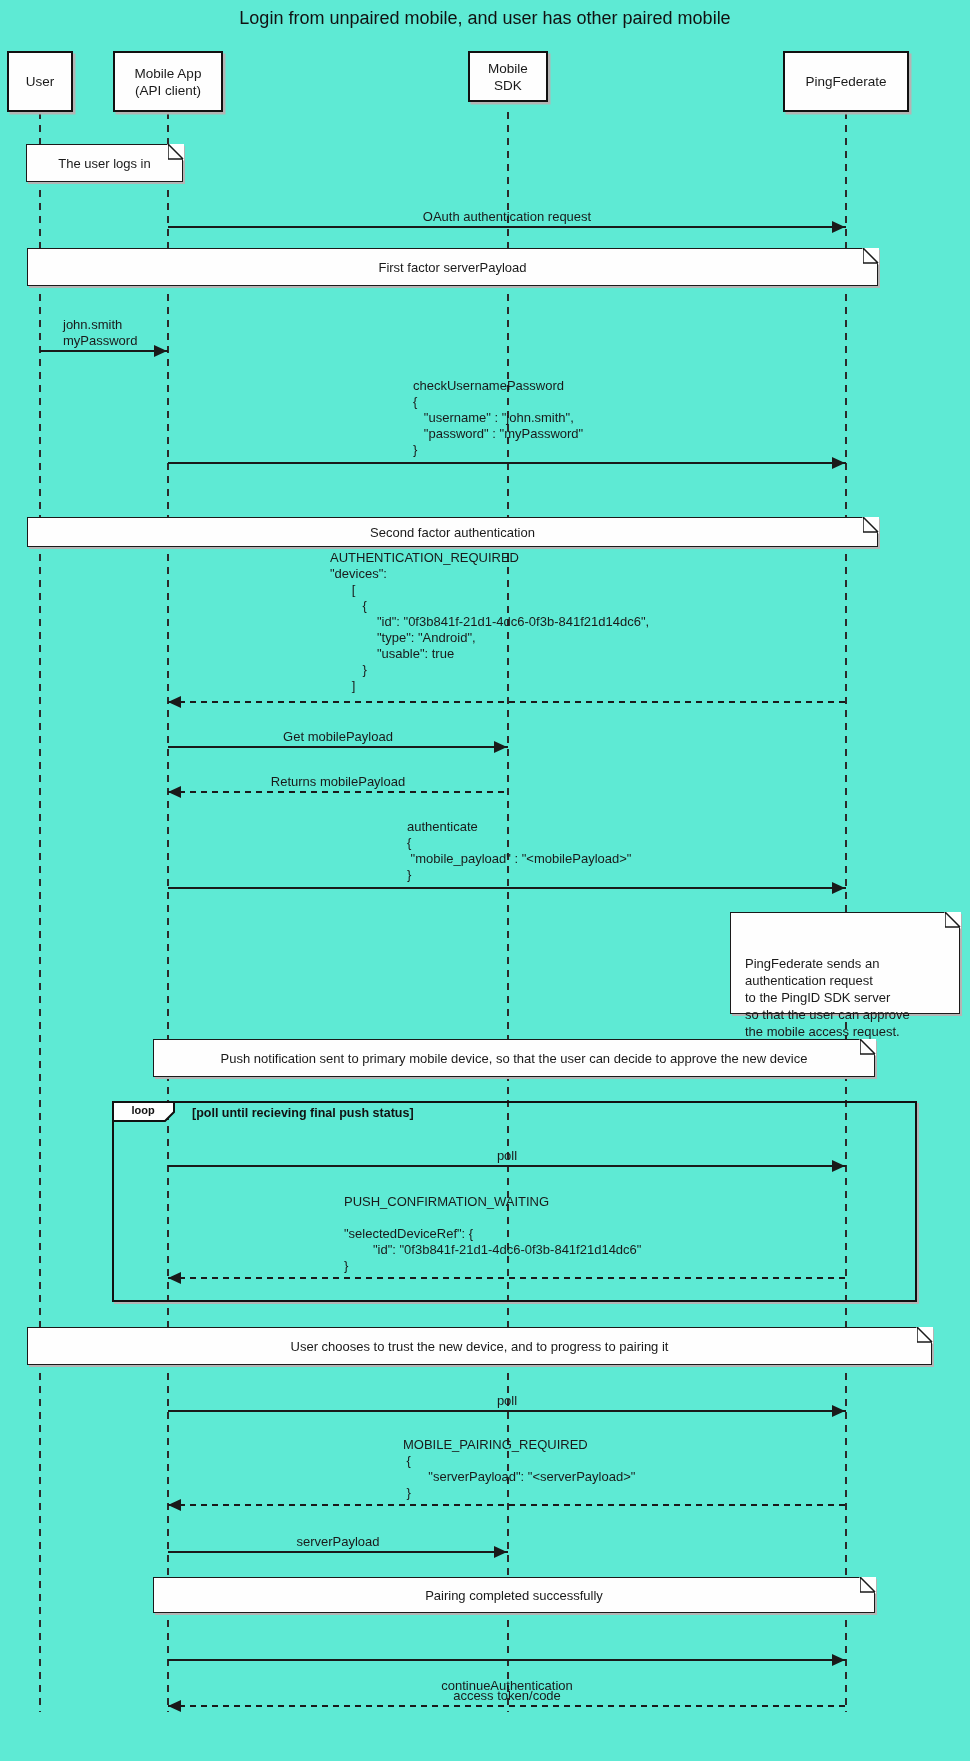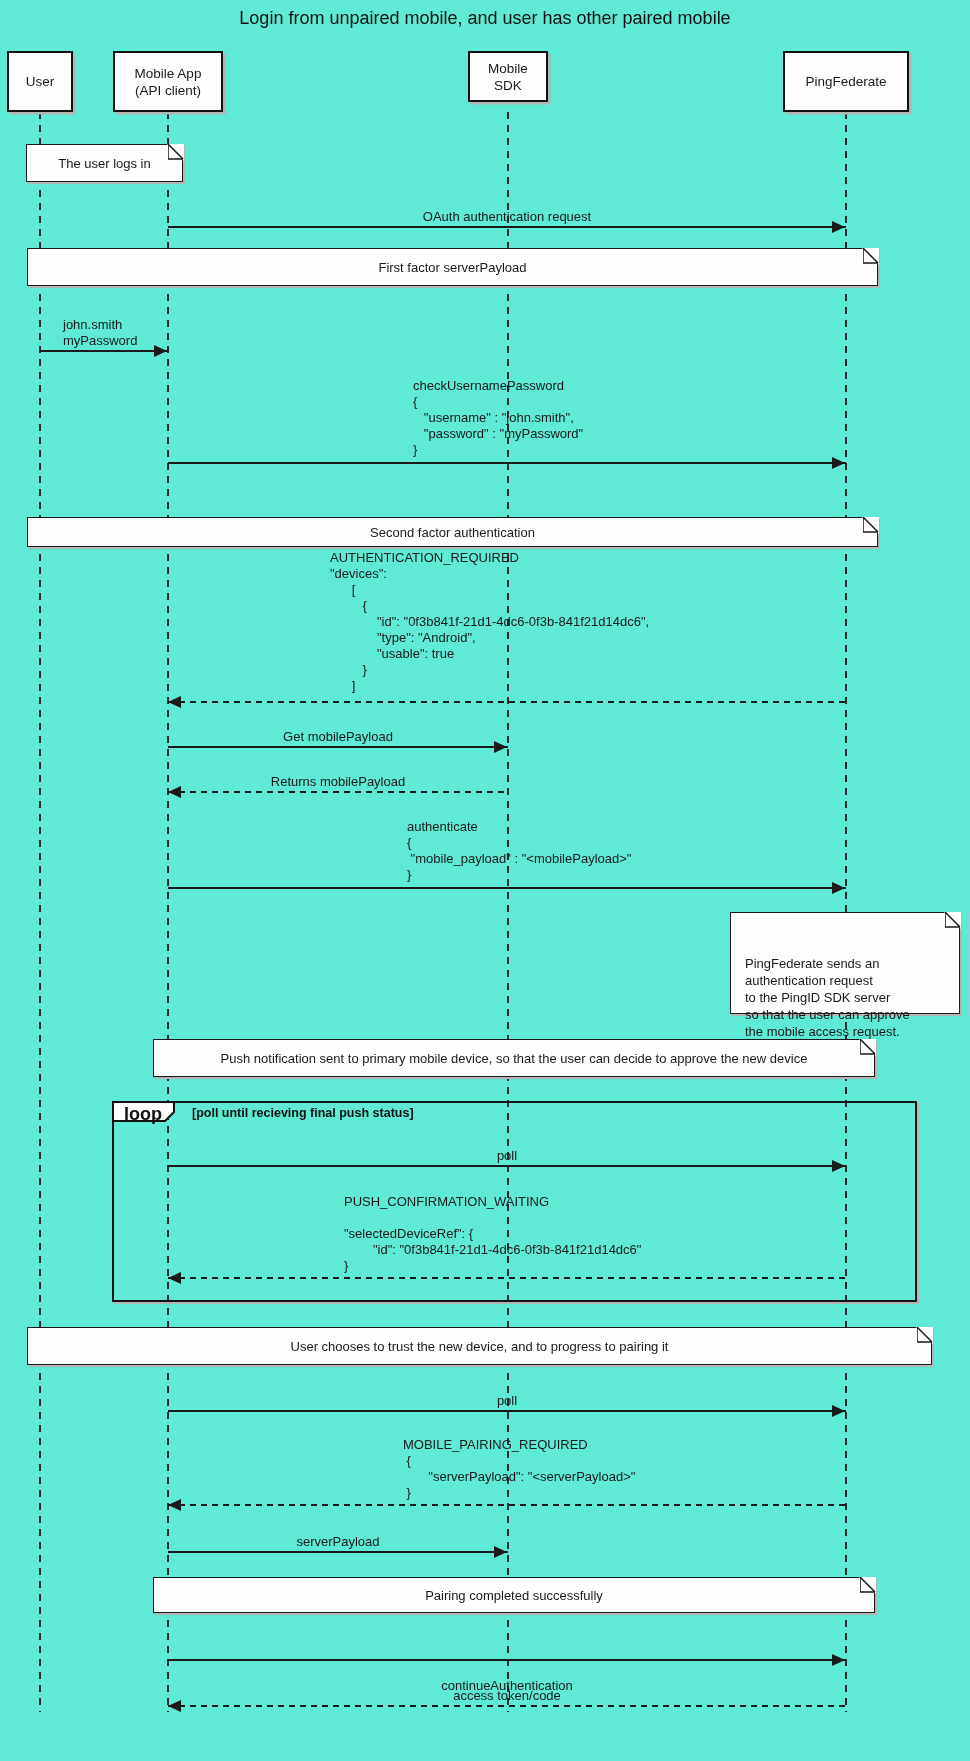--- a/index.html
+++ b/index.html
@@ -56,21 +56,21 @@
     border-top:6px solid transparent; border-bottom:6px solid transparent;
     border-right:13px solid #1a1a1a;
   }
   .loop-frame {
     position:absolute; border:2px solid #111; box-sizing:border-box;
     background:transparent; box-shadow:2px 2px 0 #b4b4b4;
   }
   .loop-tab { position:absolute; left:-2px; top:-2px; width:64px; height:21px; }
   .loop-tab-label {
     position:absolute; left:0; top:3px; width:62px; text-align:center;
-    font-size:18px; font-weight:bold; color:#111;
+    font-size:11px; font-weight:bold; color:#111;
   }
   .loop-guard {
     position:absolute; left:78px; top:3px; font-size:12.5px; font-weight:bold; color:#111;
   }
 </style>
 </head>
 <body>
 
 <div id="diagram">
 

